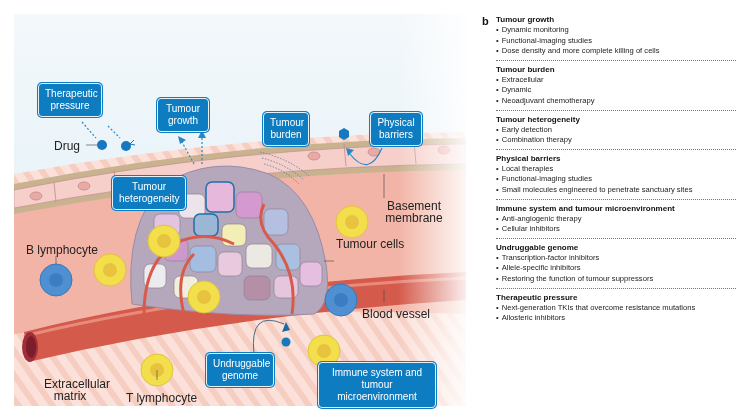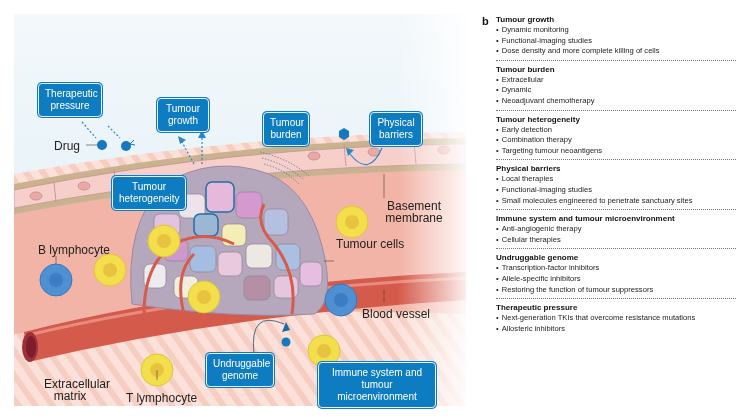--- a/index.html
+++ b/index.html
@@ -155,21 +155,21 @@
 
   <div class="callout" style="left:24px;top:69px;width:64px;">Therapeutic pressure</div>
   <div class="callout" style="left:143px;top:84px;width:52px;">Tumour growth</div>
   <div class="callout" style="left:249px;top:98px;width:46px;">Tumour burden</div>
   <div class="callout" style="left:356px;top:98px;width:52px;">Physical barriers</div>
   <div class="callout" style="left:98px;top:162px;width:74px;">Tumour heterogeneity</div>
   <div class="callout" style="left:192px;top:339px;width:68px;">Undruggable genome</div>
   <div class="callout" style="left:304px;top:348px;width:118px;">Immune system and tumour microenvironment</div>
 
   <div class="lbl" style="left:40px;top:126px;">Drug</div>
-  <div class="lbl" style="left:24px;top:230px;">B lymphocyte</div>
+  <div class="lbl" style="left:12px;top:230px;">B lymphocyte</div>
   <div class="lbl" style="left:370px;top:186px;width:60px;">Basement membrane</div>
   <div class="lbl" style="left:322px;top:224px;">Tumour cells</div>
   <div class="lbl" style="left:348px;top:294px;">Blood vessel</div>
   <div class="lbl" style="left:30px;top:364px;width:52px;">Extracellular matrix</div>
   <div class="lbl" style="left:112px;top:378px;">T lymphocyte</div>
 </div>
 
 <span class="panel-letter" style="left:482px;top:15px;">b</span>
 
 <div id="panel-b">
@@ -187,36 +187,35 @@
         <li>Extracellular</li>
         <li>Dynamic</li>
         <li>Neoadjuvant chemotherapy</li>
       </ul>
   </div>
   <div class="sec">
     <div class="sec-title">Tumour heterogeneity</div>
     <ul>
         <li>Early detection</li>
         <li>Combination therapy</li>
-        <li>Targeting tumour neoantigens</li>
       </ul>
   </div>
   <div class="sec">
     <div class="sec-title">Physical barriers</div>
     <ul>
         <li>Local therapies</li>
         <li>Functional-imaging studies</li>
         <li>Small molecules engineered to penetrate sanctuary sites</li>
       </ul>
   </div>
   <div class="sec">
     <div class="sec-title">Immune system and tumour microenvironment</div>
     <ul>
         <li>Anti-angiogenic therapy</li>
-        <li>Cellular therapies</li>
+        <li>Cellular inhibitors</li>
       </ul>
   </div>
   <div class="sec">
     <div class="sec-title">Undruggable genome</div>
     <ul>
         <li>Transcription-factor inhibitors</li>
         <li>Allele-specific inhibitors</li>
         <li>Restoring the function of tumour suppressors</li>
       </ul>
   </div>

